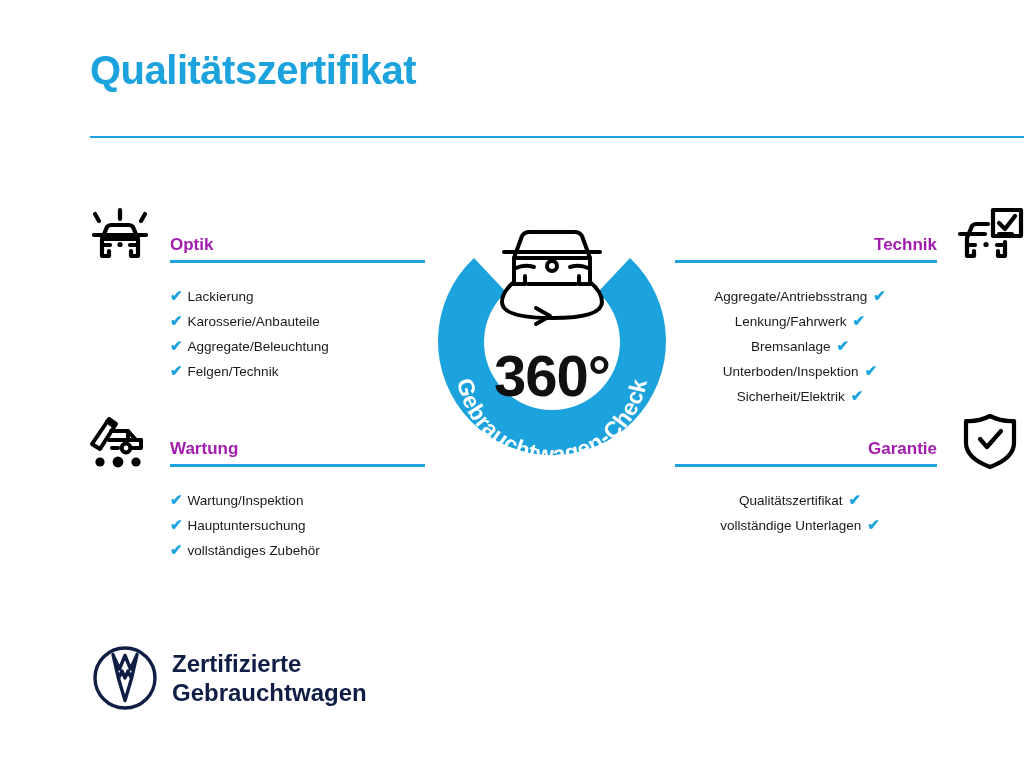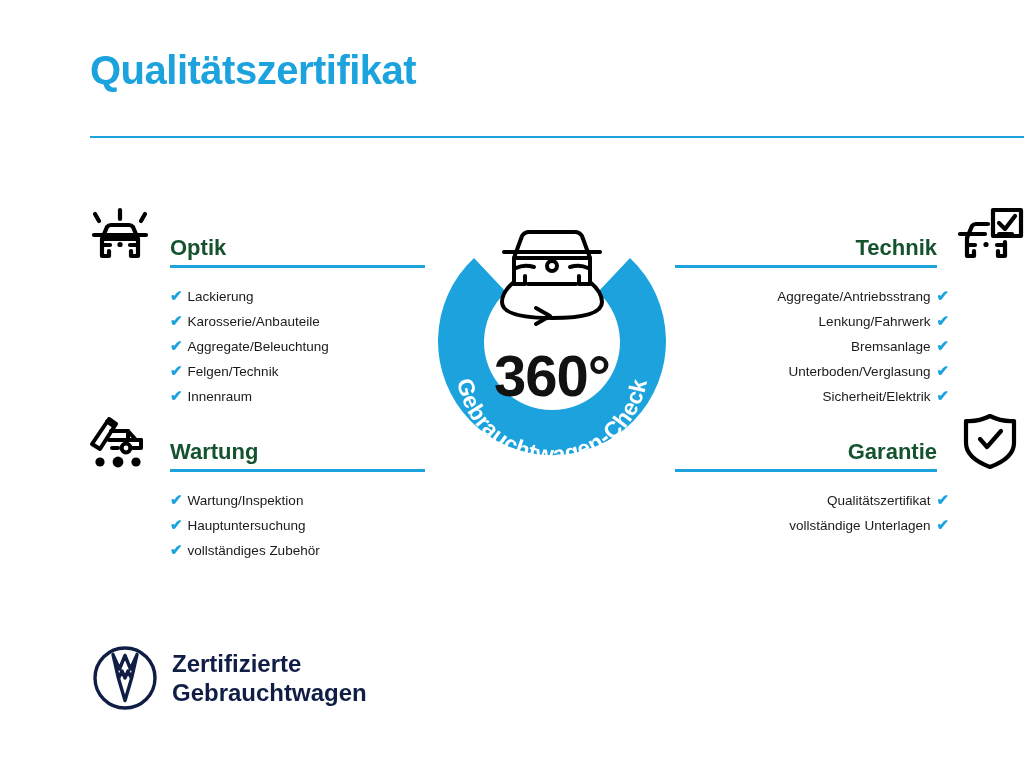--- a/index.html
+++ b/index.html
@@ -60,42 +60,42 @@
   .quad.right .quad-icon { right: 0; }
 
   .quad-head {
     position: absolute;
     top: 30px;
   }
   .quad.left  .quad-head { left: 85px;  right: 0;  text-align: left; }
   .quad.right .quad-head { left: 0;  right: 88px; text-align: right; }
 
   .quad-title {
-    font-size: 22px;
-    font-weight: bold;
-    color: #14532d;
+    font-size: 17px;
+    font-weight: bold;
+    color: #a21caf;
     line-height: 1.05;
   }
   .quad-rule {
     margin-top: 6px;
     height: 3px;
     background: #1CA3DE;
   }
 
   .quad-list {
     position: absolute;
     top: 78px;
     list-style: none;
     margin: 0;
     padding: 0;
     font-size: 13.5px;
     color: #1A1A1A;
   }
   .quad.left  .quad-list { left: 85px;  right: 12px;   text-align: left; }
-  .quad.right .quad-list { left: 0;  right: 76px;  text-align: right; }
+  .quad.right .quad-list { left: 0;  right: 100px;  text-align: center; }
 
   .quad-list li {
     line-height: 24px;
     white-space: nowrap;
   }
   .check {
     color: #1CA3DE;
     font-weight: bold;
     font-size: 15px;
   }
@@ -167,21 +167,20 @@
     </div>
     <div class="quad-head">
       <div class="quad-title">Optik</div>
       <div class="quad-rule"></div>
     </div>
     <ul class="quad-list">
       <li><span class="check">✔</span><span>Lackierung</span></li>
       <li><span class="check">✔</span><span>Karosserie/Anbauteile</span></li>
       <li><span class="check">✔</span><span>Aggregate/Beleuchtung</span></li>
       <li><span class="check">✔</span><span>Felgen/Technik</span></li>
-      <li><span class="check">✔</span><span>Innenraum</span></li>
     </ul>
   </div>
 
   <div class="quad left q-wartung">
     <div class="quad-icon">
       <svg viewBox="0 0 70 62" width="70" height="62">
         <g fill="none" stroke="#000" stroke-width="4" stroke-linecap="round" stroke-linejoin="round">
           <path d="M7 34 L24 9 L31 14 L15 39 Z"></path>
           <path d="M22 11.5 L27.5 15.5"></path>
           <path d="M24 30 L56 30"></path>
@@ -225,21 +224,21 @@
       </svg>
     </div>
     <div class="quad-head">
       <div class="quad-title">Technik</div>
       <div class="quad-rule"></div>
     </div>
     <ul class="quad-list">
       <li><span>Aggregate/Antriebsstrang</span><span class="check">✔</span></li>
       <li><span>Lenkung/Fahrwerk</span><span class="check">✔</span></li>
       <li><span>Bremsanlage</span><span class="check">✔</span></li>
-      <li><span>Unterboden/Verglasung</span><span class="check">✔</span></li>
+      <li><span>Unterboden/Inspektion</span><span class="check">✔</span></li>
       <li><span>Sicherheit/Elektrik</span><span class="check">✔</span></li>
     </ul>
   </div>
 
   <div class="quad right q-garantie">
     <div class="quad-icon">
       <svg viewBox="0 0 70 62" width="70" height="62">
         <g fill="none" stroke="#000" stroke-width="4.2" stroke-linecap="round" stroke-linejoin="round">
           <path d="M35 6 Q47 12 59 11 L59 33 Q59 48 35 57 Q11 48 11 33 L11 11 Q23 12 35 6 Z"></path>
           <path d="M25 29 L32 37 L46 21"></path>

